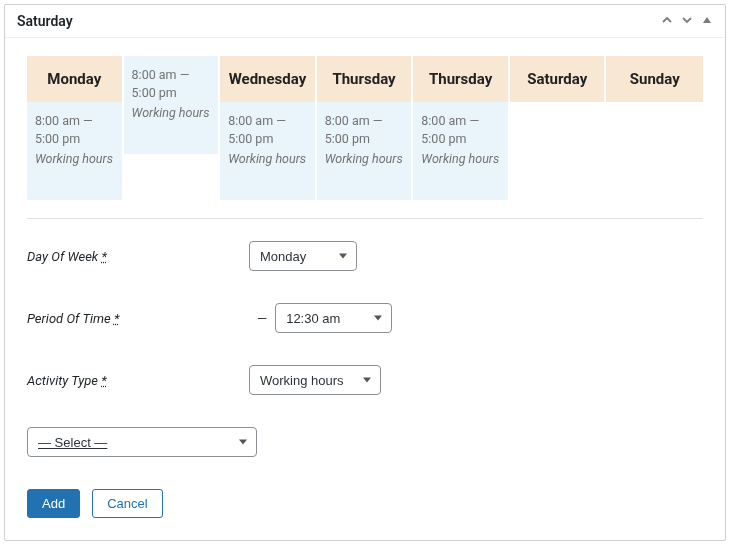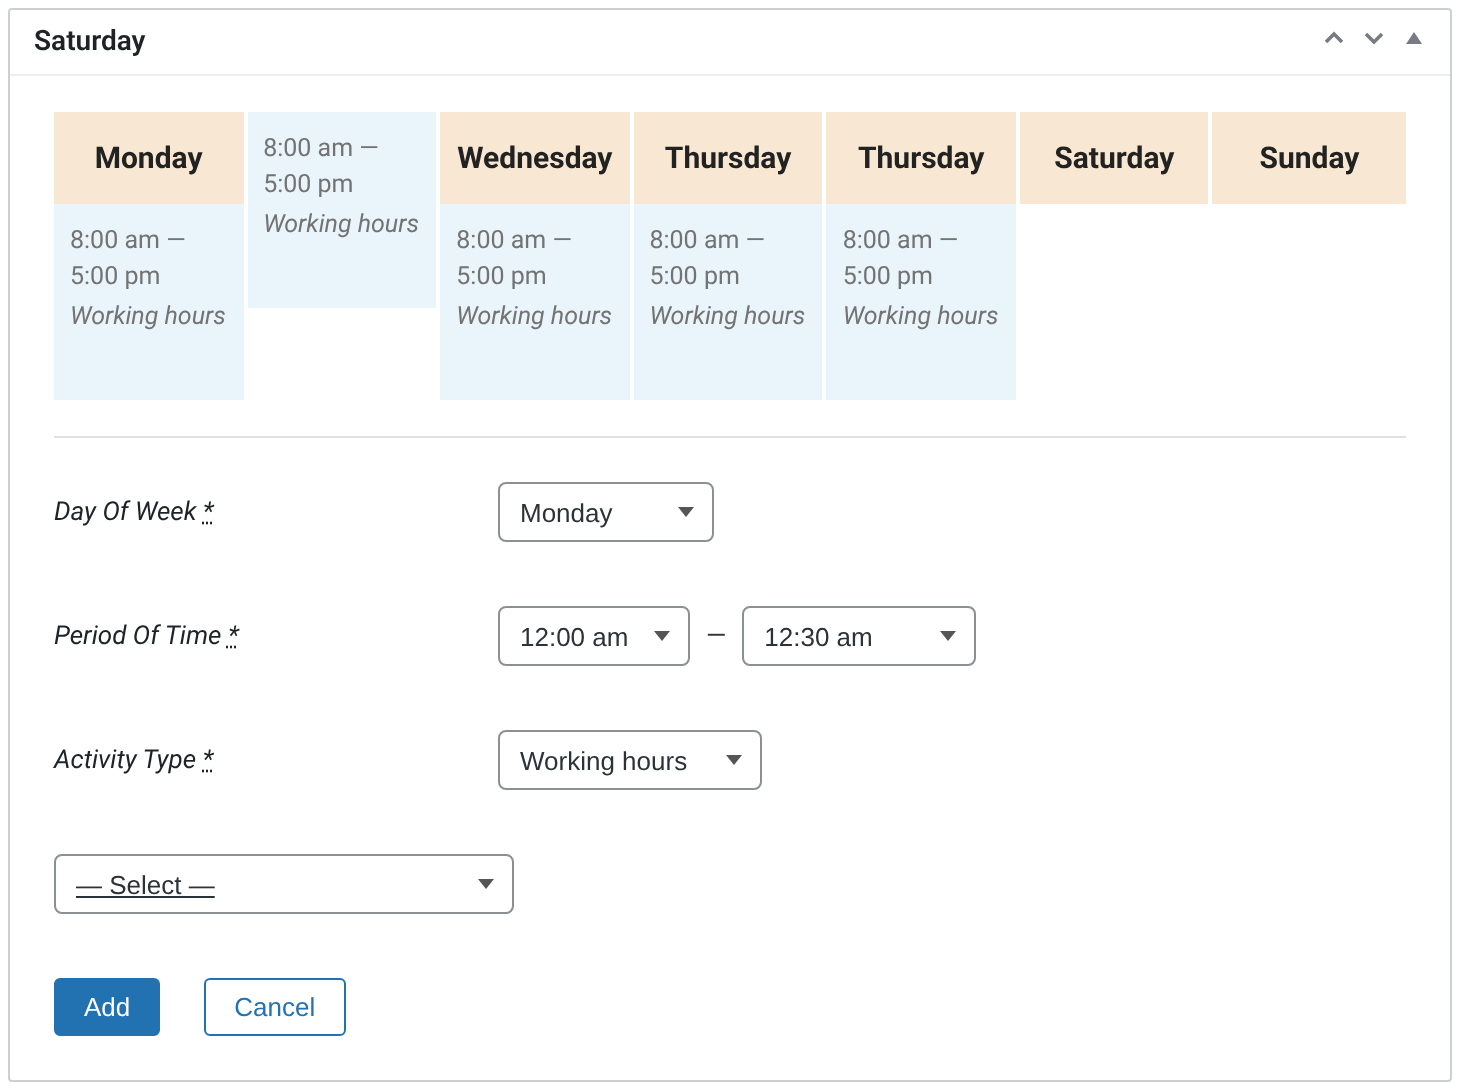--- a/index.html
+++ b/index.html
@@ -138,21 +138,21 @@
 .dash {
   margin: 0 8px;
   color: #333;
 }
 .select.wide {
   width: 230px;
   text-decoration: underline;
 }
 .buttons {
   display: flex;
-  gap: 22px;
+  gap: 12px;
 }
 .btn {
   border-radius: 3px;
   padding: 6px 14px;
   font-size: 13px;
   cursor: pointer;
   border: 1px solid;
 }
 .btn-primary {
   background: #2271b1;
@@ -249,25 +249,20 @@
           <option>Monday</option>
         </select>
       </div>
     </div>
 
     <div class="form-row">
       <div class="form-label">
         <span>Period Of Time</span> <span class="req">*</span>
       </div>
       <div style="display:flex;align-items:center">
-        <div class="select-wrap">
-          <select class="select" style="width:96px">
-            <option>12:00 am</option>
-          </select>
-        </div>
         <span class="dash">—</span>
         <div class="select-wrap">
           <select class="select" style="width:117px">
             <option>12:30 am</option>
           </select>
         </div>
       </div>
     </div>
 
     <div class="form-row">

